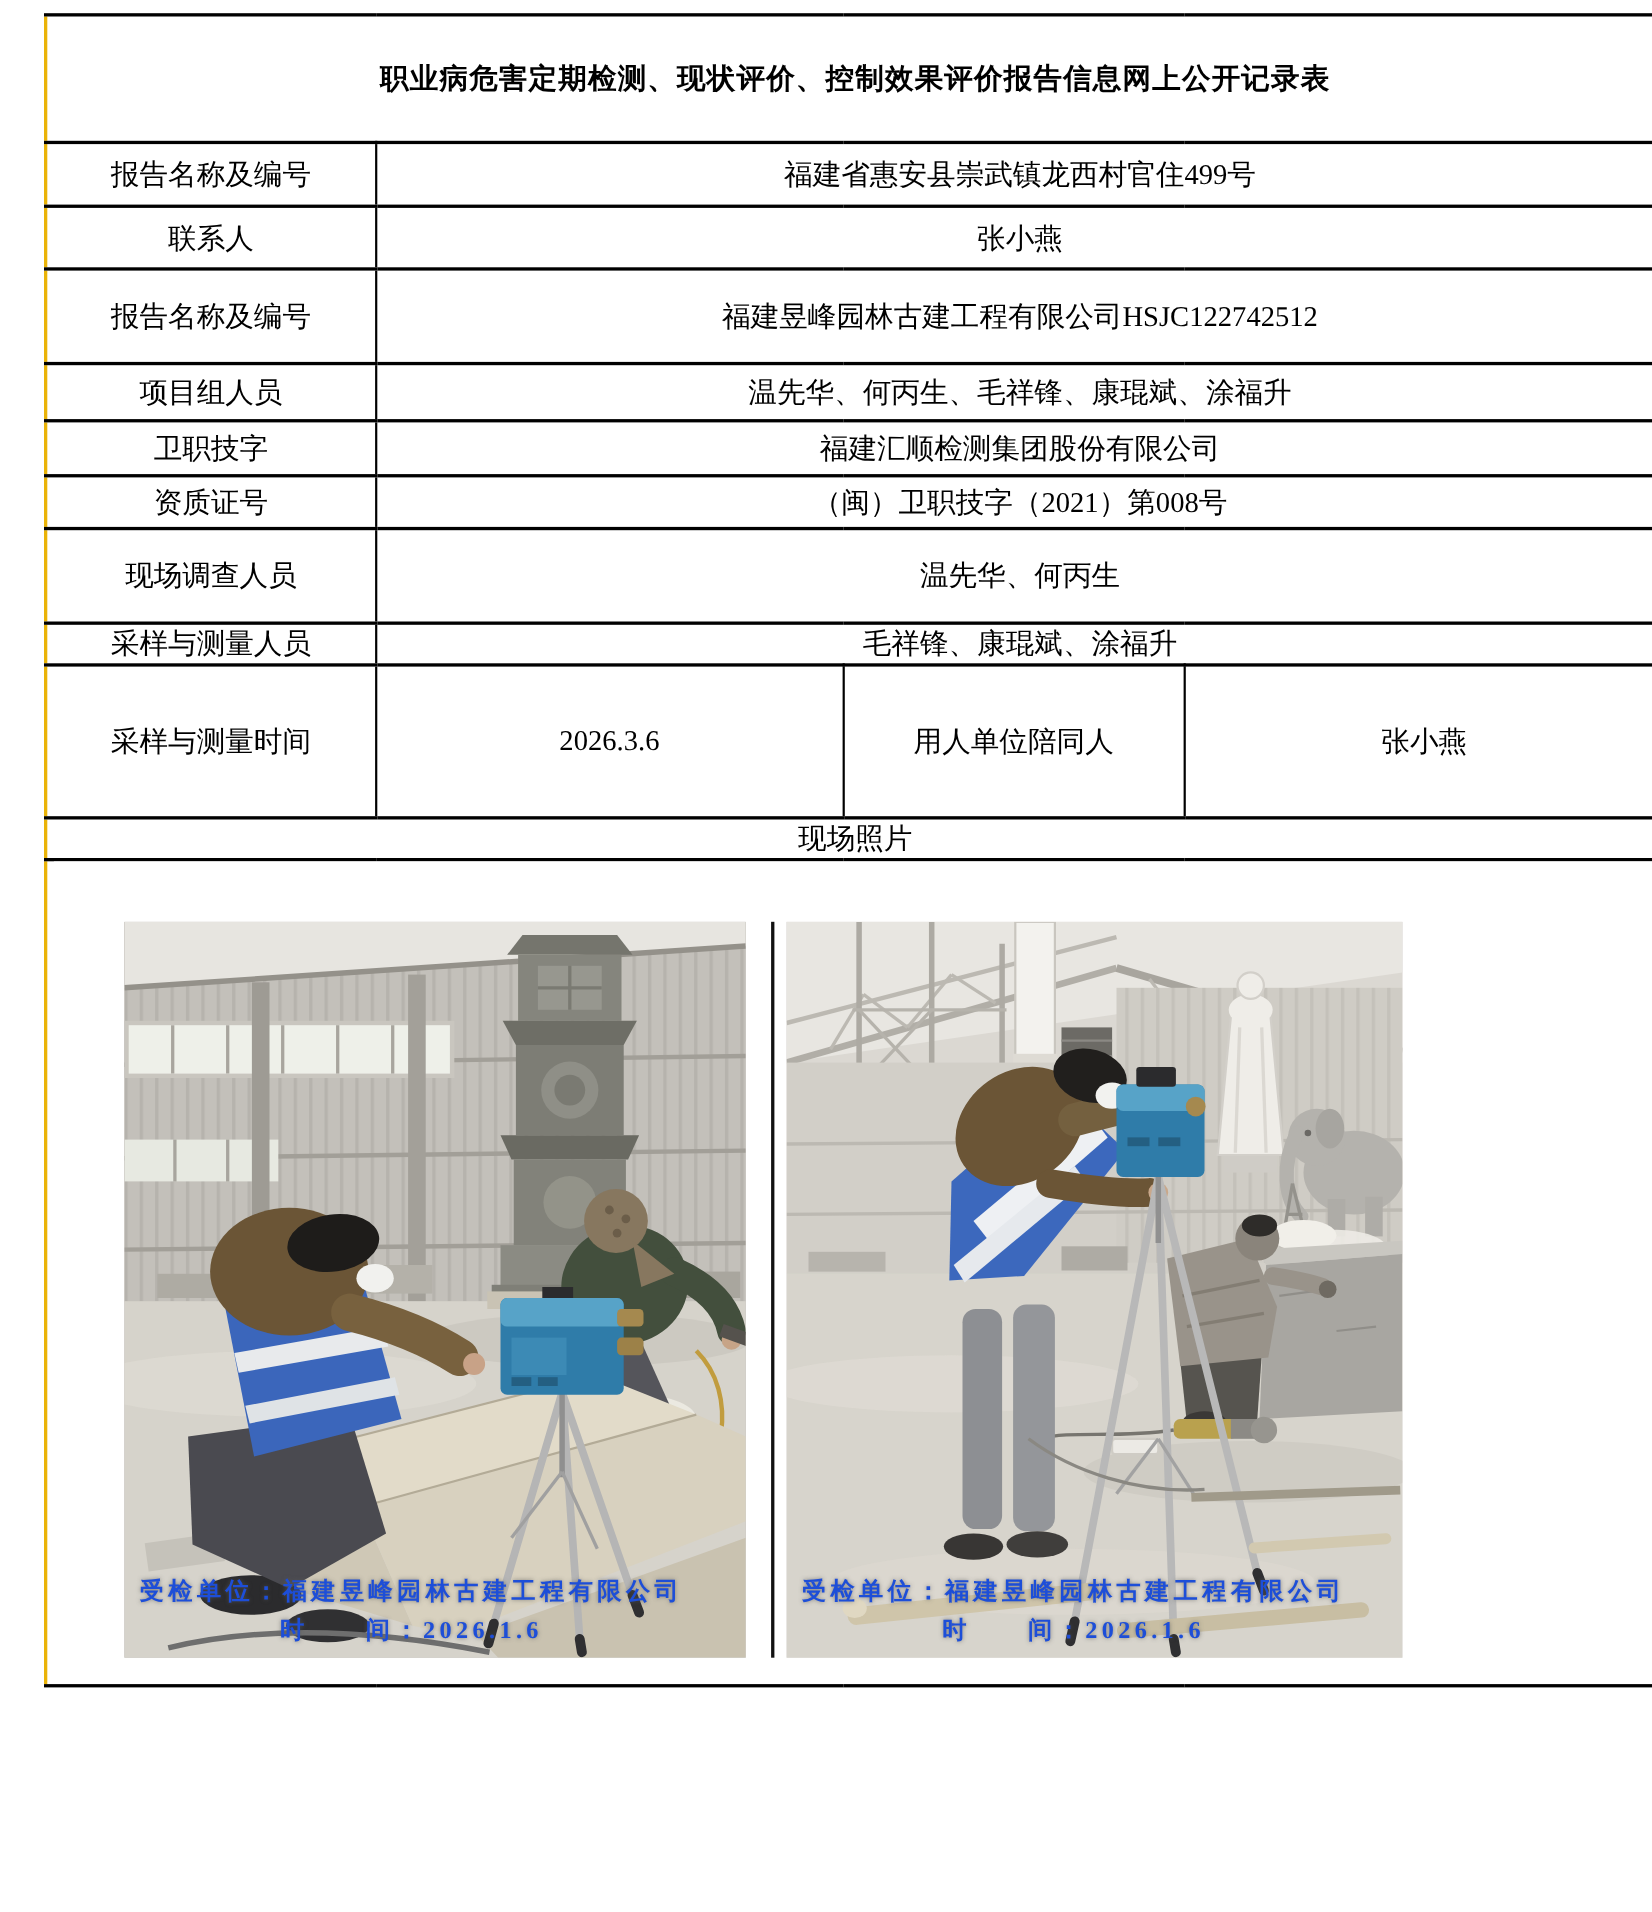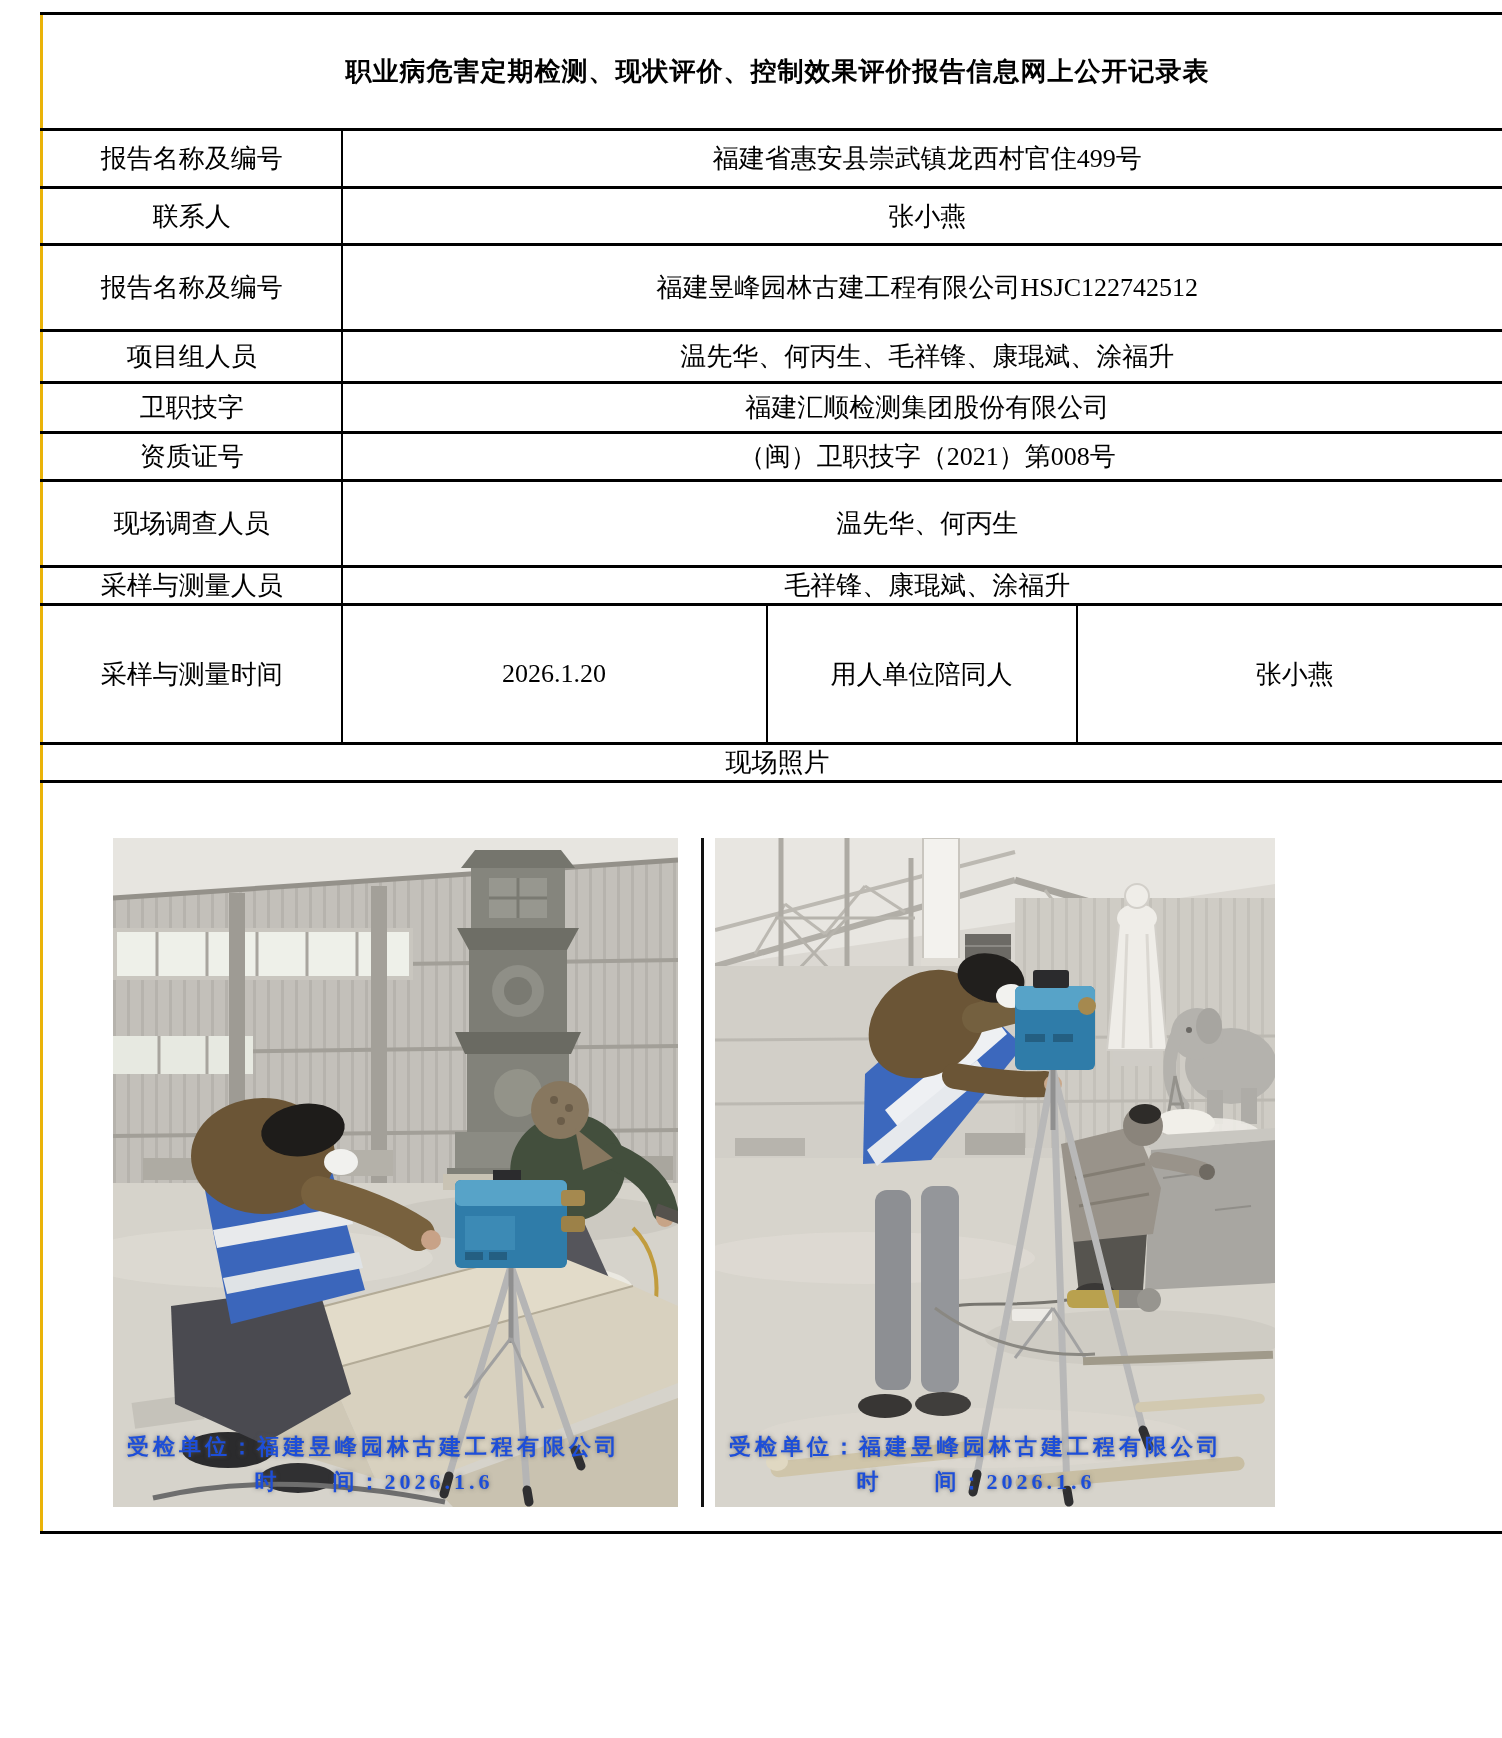--- a/index.html
+++ b/index.html
@@ -72,21 +72,21 @@
   </tr>
 
 
   <tr class="r10">
     <td>采样与测量人员</td>
     <td colspan="3">毛祥锋、康琨斌、涂福升</td>
   </tr>
 
   <tr class="r11">
     <td>采样与测量时间</td>
-    <td>2026.1.20</td>
+    <td>2026.3.6</td>
     <td>用人单位陪同人</td>
     <td>张小燕</td>
   </tr>
 
   <tr class="r12">
     <td colspan="4">现场照片</td>
   </tr>
 
   <tr>
     <td class="photocell" colspan="4">

